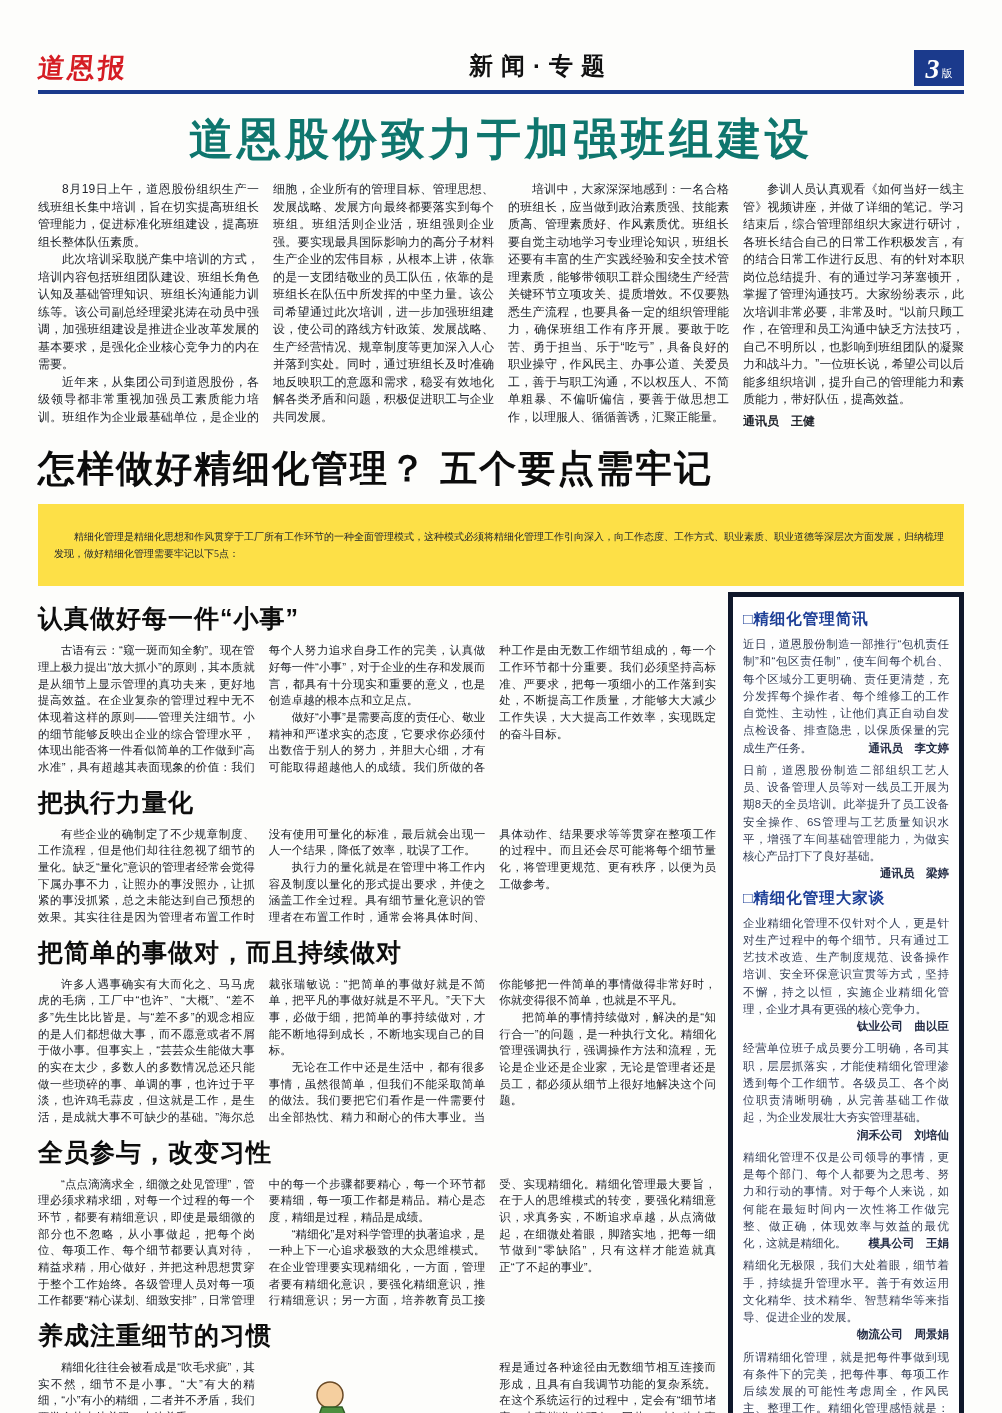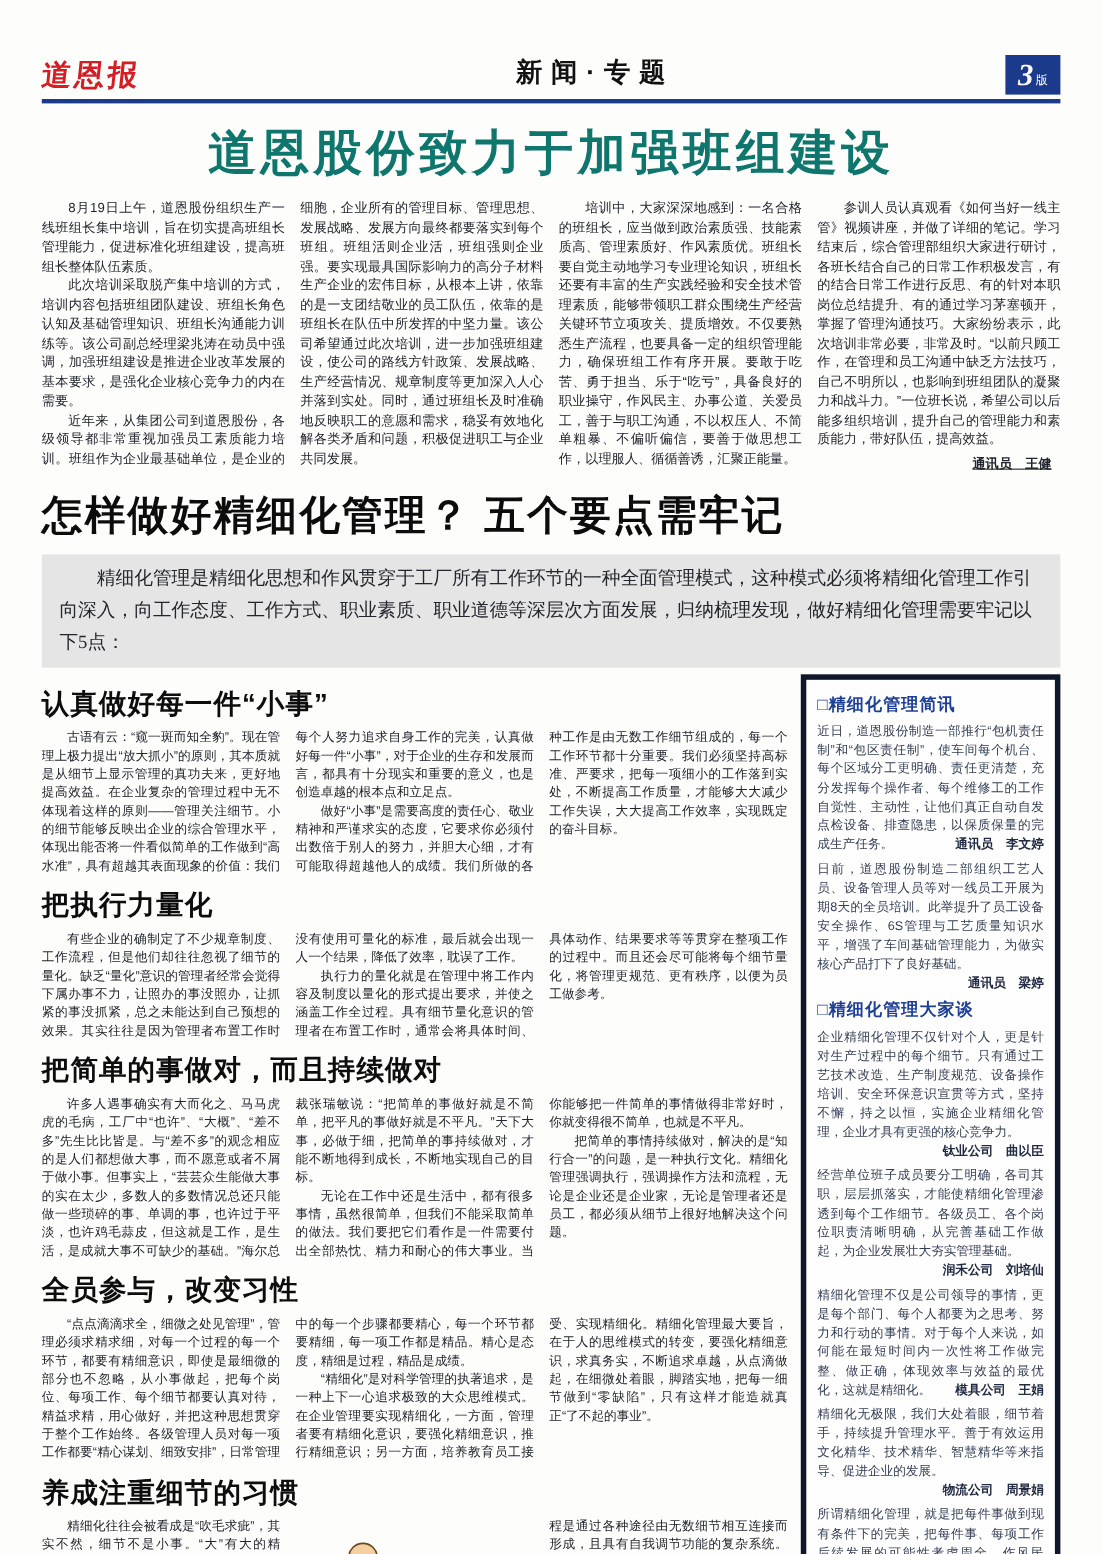--- a/index.html
+++ b/index.html
@@ -25,27 +25,27 @@
   .page-box .num { font-family:"Liberation Serif","DejaVu Serif",serif; font-size:28px;
                    line-height:1; font-style:italic; font-weight:bold; }
   .page-box .ban { font-size:11px; margin-left:2px; line-height:1.6; }
 
   
   .headline1 { text-align:center; color:#0f766e; font-weight:bold; font-size:44px;
                letter-spacing:4px; margin:16px 0 12px 0; }
   .art1-body { column-count:4; column-gap:14px; font-size:12px; line-height:1.46;
                text-align:justify; }
   .art1-body p { margin:0; text-indent:2em; }
-  .byline { text-align:right; font-weight:bold; margin-top:4px; padding-right:8px;text-decoration:underline; }
+  .byline { text-align:left; font-weight:bold; margin-top:4px; padding-right:8px; }
 
   
   .headline2 { text-align:left; color:#0c0c0c; font-weight:bold; font-size:37px;
                letter-spacing:2px; margin:14px 0 10px 0; }
-  .intro { background:#e5e5e5; padding:8px 16px; font-family:"Liberation Serif","DejaVu Serif",serif;
-           font-size:17px; line-height:1.7; text-indent:2em; color:#23262c; }
+  .intro { background:#fde047; padding:24px 16px; font-family:"Liberation Serif","DejaVu Serif",serif;
+           font-size:10px; line-height:1.7; text-indent:2em; color:#23262c; }
 
   .content-row { display:flex; gap:12px; margin-top:6px; }
   .left-col { flex:1; min-width:0; }
 
   .sec h2 { text-align:left; font-size:25px; font-weight:bold; letter-spacing:1px;
             margin:10px 0 7px 0; color:#0d0d0d; }
   .sec .body { column-count:3; column-gap:14px; font-size:11.5px; line-height:1.45;
                text-align:justify; }
   .sec .body p { margin:0; text-indent:2em; }
 

